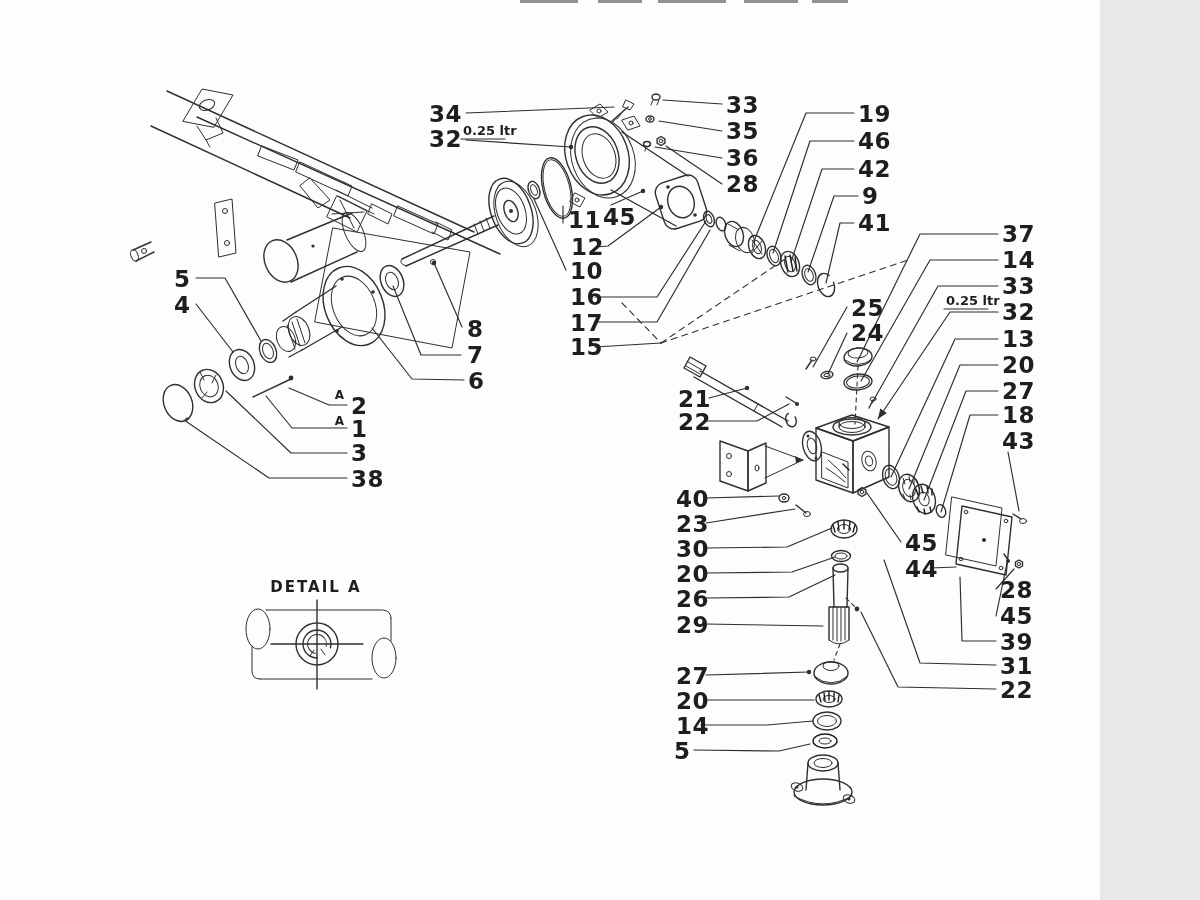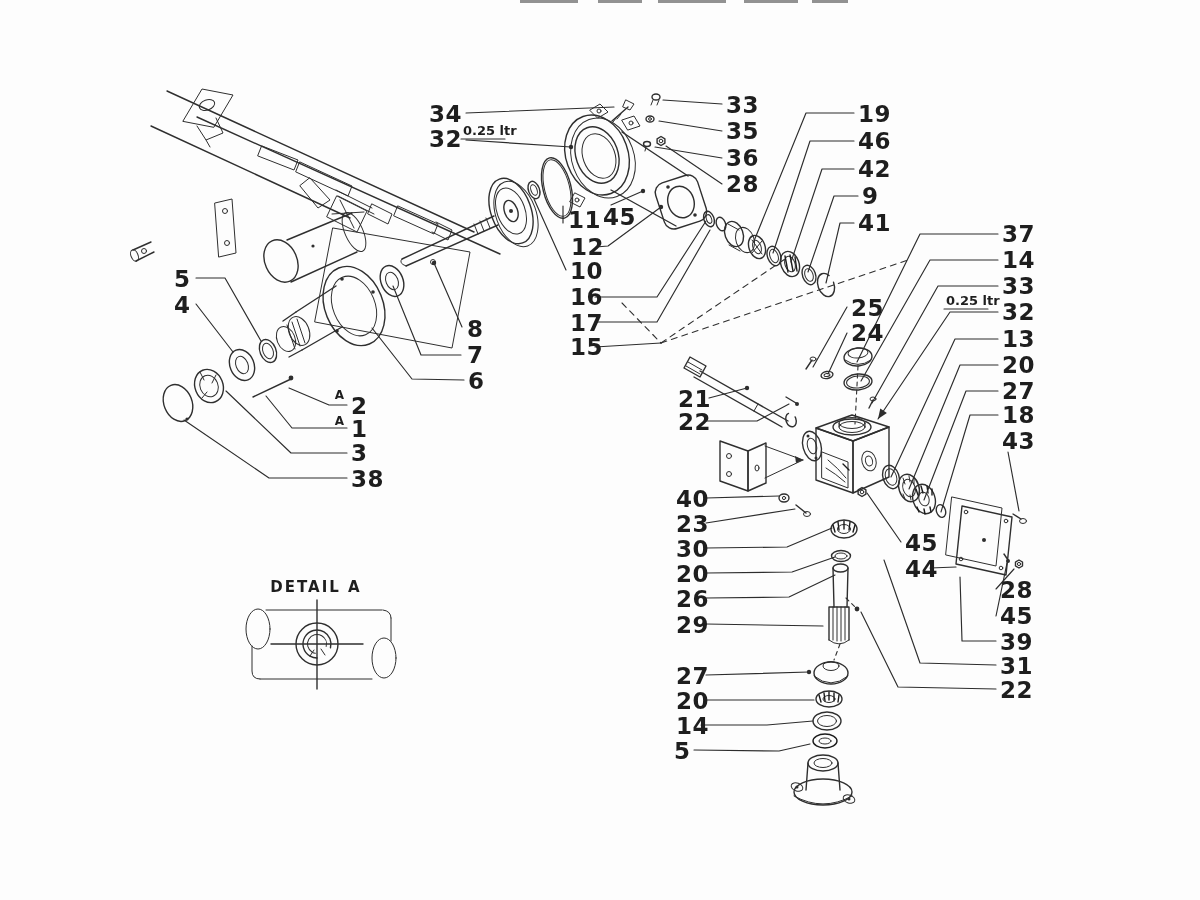--- a/index.html
+++ b/index.html
@@ -1,16 +1,16 @@
 <!DOCTYPE html>
 <html><head>
 <meta charset="utf-8">
 <style>
   html,body{margin:0;padding:0;background:#e8e8e8;}
-  #page{position:relative;width:1200px;height:900px;background:#fdfdfd;overflow:hidden;
+  #page{position:relative;width:1100px;height:900px;background:#fdfdfd;overflow:hidden;
         font-family:"DejaVu Sans", sans-serif;}
   svg{position:absolute;left:0;top:0;}
   .art{stroke:#2f2f2f;fill:none;stroke-width:1.4;stroke-linecap:round;stroke-linejoin:round;}
   .thin{stroke-width:1.0;}
   .dark{stroke:#1b1b1b;}
   .fillink{fill:#2f2f2f;stroke:none;}
   .dash{stroke-dasharray:6 5;stroke-width:1.1;}
   .dash2{stroke-dasharray:4 4;stroke-width:1.1;}
   .leader{stroke:#2d2d2d;fill:none;stroke-width:1.15;stroke-linecap:round;stroke-linejoin:round;}
   text.plabel{fill:#1e1e1e;font-size:23px;font-weight:600;letter-spacing:0.5px;}

